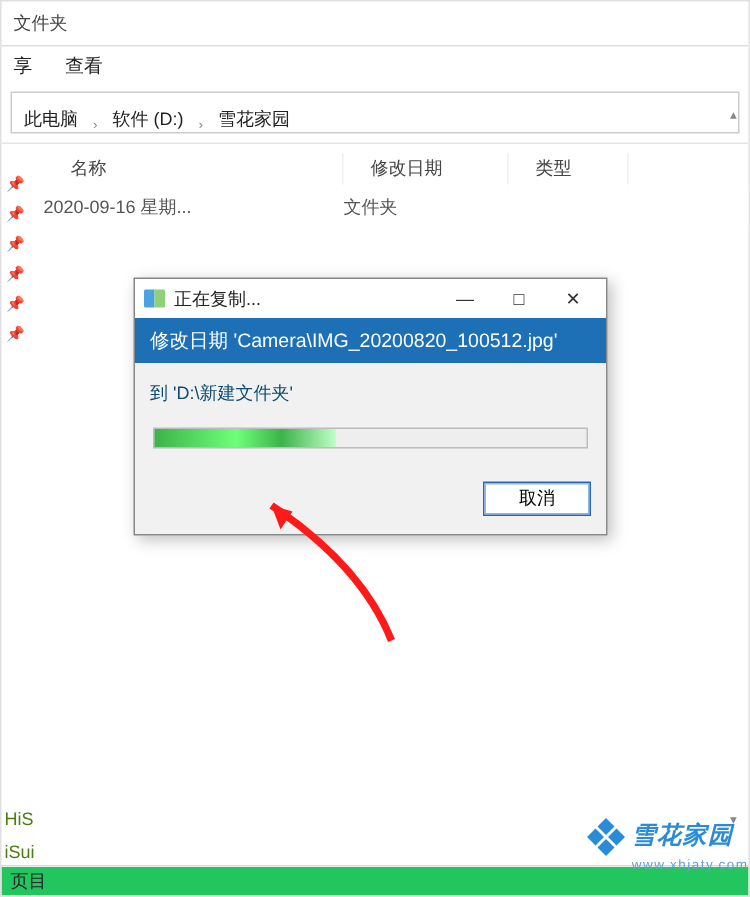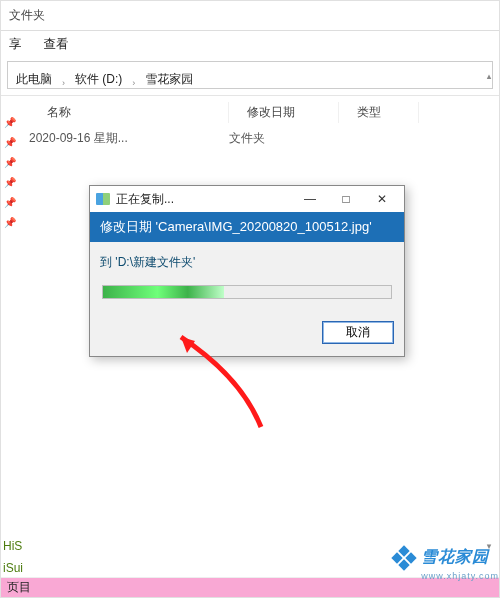--- a/index.html
+++ b/index.html
@@ -25,21 +25,21 @@
   .row .namecell { display: flex; align-items: center; gap: 6px; }
   .folder-ico { width: 15px; height: 12px; background: linear-gradient(#ffe9a8,#f6d36b); border: 1px solid #d9b94e; border-radius: 1px; position: relative; }
   .folder-ico:before { content:""; position:absolute; top:-3px; left:0; width:6px; height:3px; background:#f6d36b; border:1px solid #d9b94e; border-bottom:none; border-radius:1px 1px 0 0;}
 
   .strip { position: absolute; left: 3px; top: 116px; width: 10px; display: flex; flex-direction: column; gap: 10px; }
   .pin { width: 10px; height: 10px; color: #9aa2a9; font-size: 10px; }
 
   .sidebits { position: absolute; left: 0; bottom: 22px; display: flex; flex-direction: column; gap: 8px; padding-left: 2px; }
   .sidebits span { font-size: 12px; color: #4d7c0f; }
 
-  .status { position:absolute; left:0; right:0; bottom:0; height:20px; border-top:1px solid #eee; display:flex; align-items:center; padding:0 6px; background:#f9a8d4; }
+  .status { position:absolute; left:0; right:0; bottom:0; height:20px; border-top:1px solid #eee; display:flex; align-items:center; padding:0 6px; background:#22c55e; }
 
   .logo { position: absolute; right: 10px; bottom: 28px; display: flex; align-items: flex-start; gap: 6px; font-style: italic; }
   .logo-mark { width: 22px; height: 22px; position: relative; }
   .logo-mark i{ position:absolute; width:8px; height:8px; background:#2a8bd6; transform:rotate(45deg); }
   .logo-mark i:nth-child(1){left:7px;top:0;}
   .logo-mark i:nth-child(2){left:0;top:7px;}
   .logo-mark i:nth-child(3){left:14px;top:7px;}
   .logo-mark i:nth-child(4){left:7px;top:14px;}
   .logo-txt{ font-size:16px; font-weight:600; color:#2a8bd6; letter-spacing:1px;}
   .logo-sub{ position:absolute; right:0; bottom:16px; font-size:9px; color:#6aa0c9; letter-spacing:1px;}

